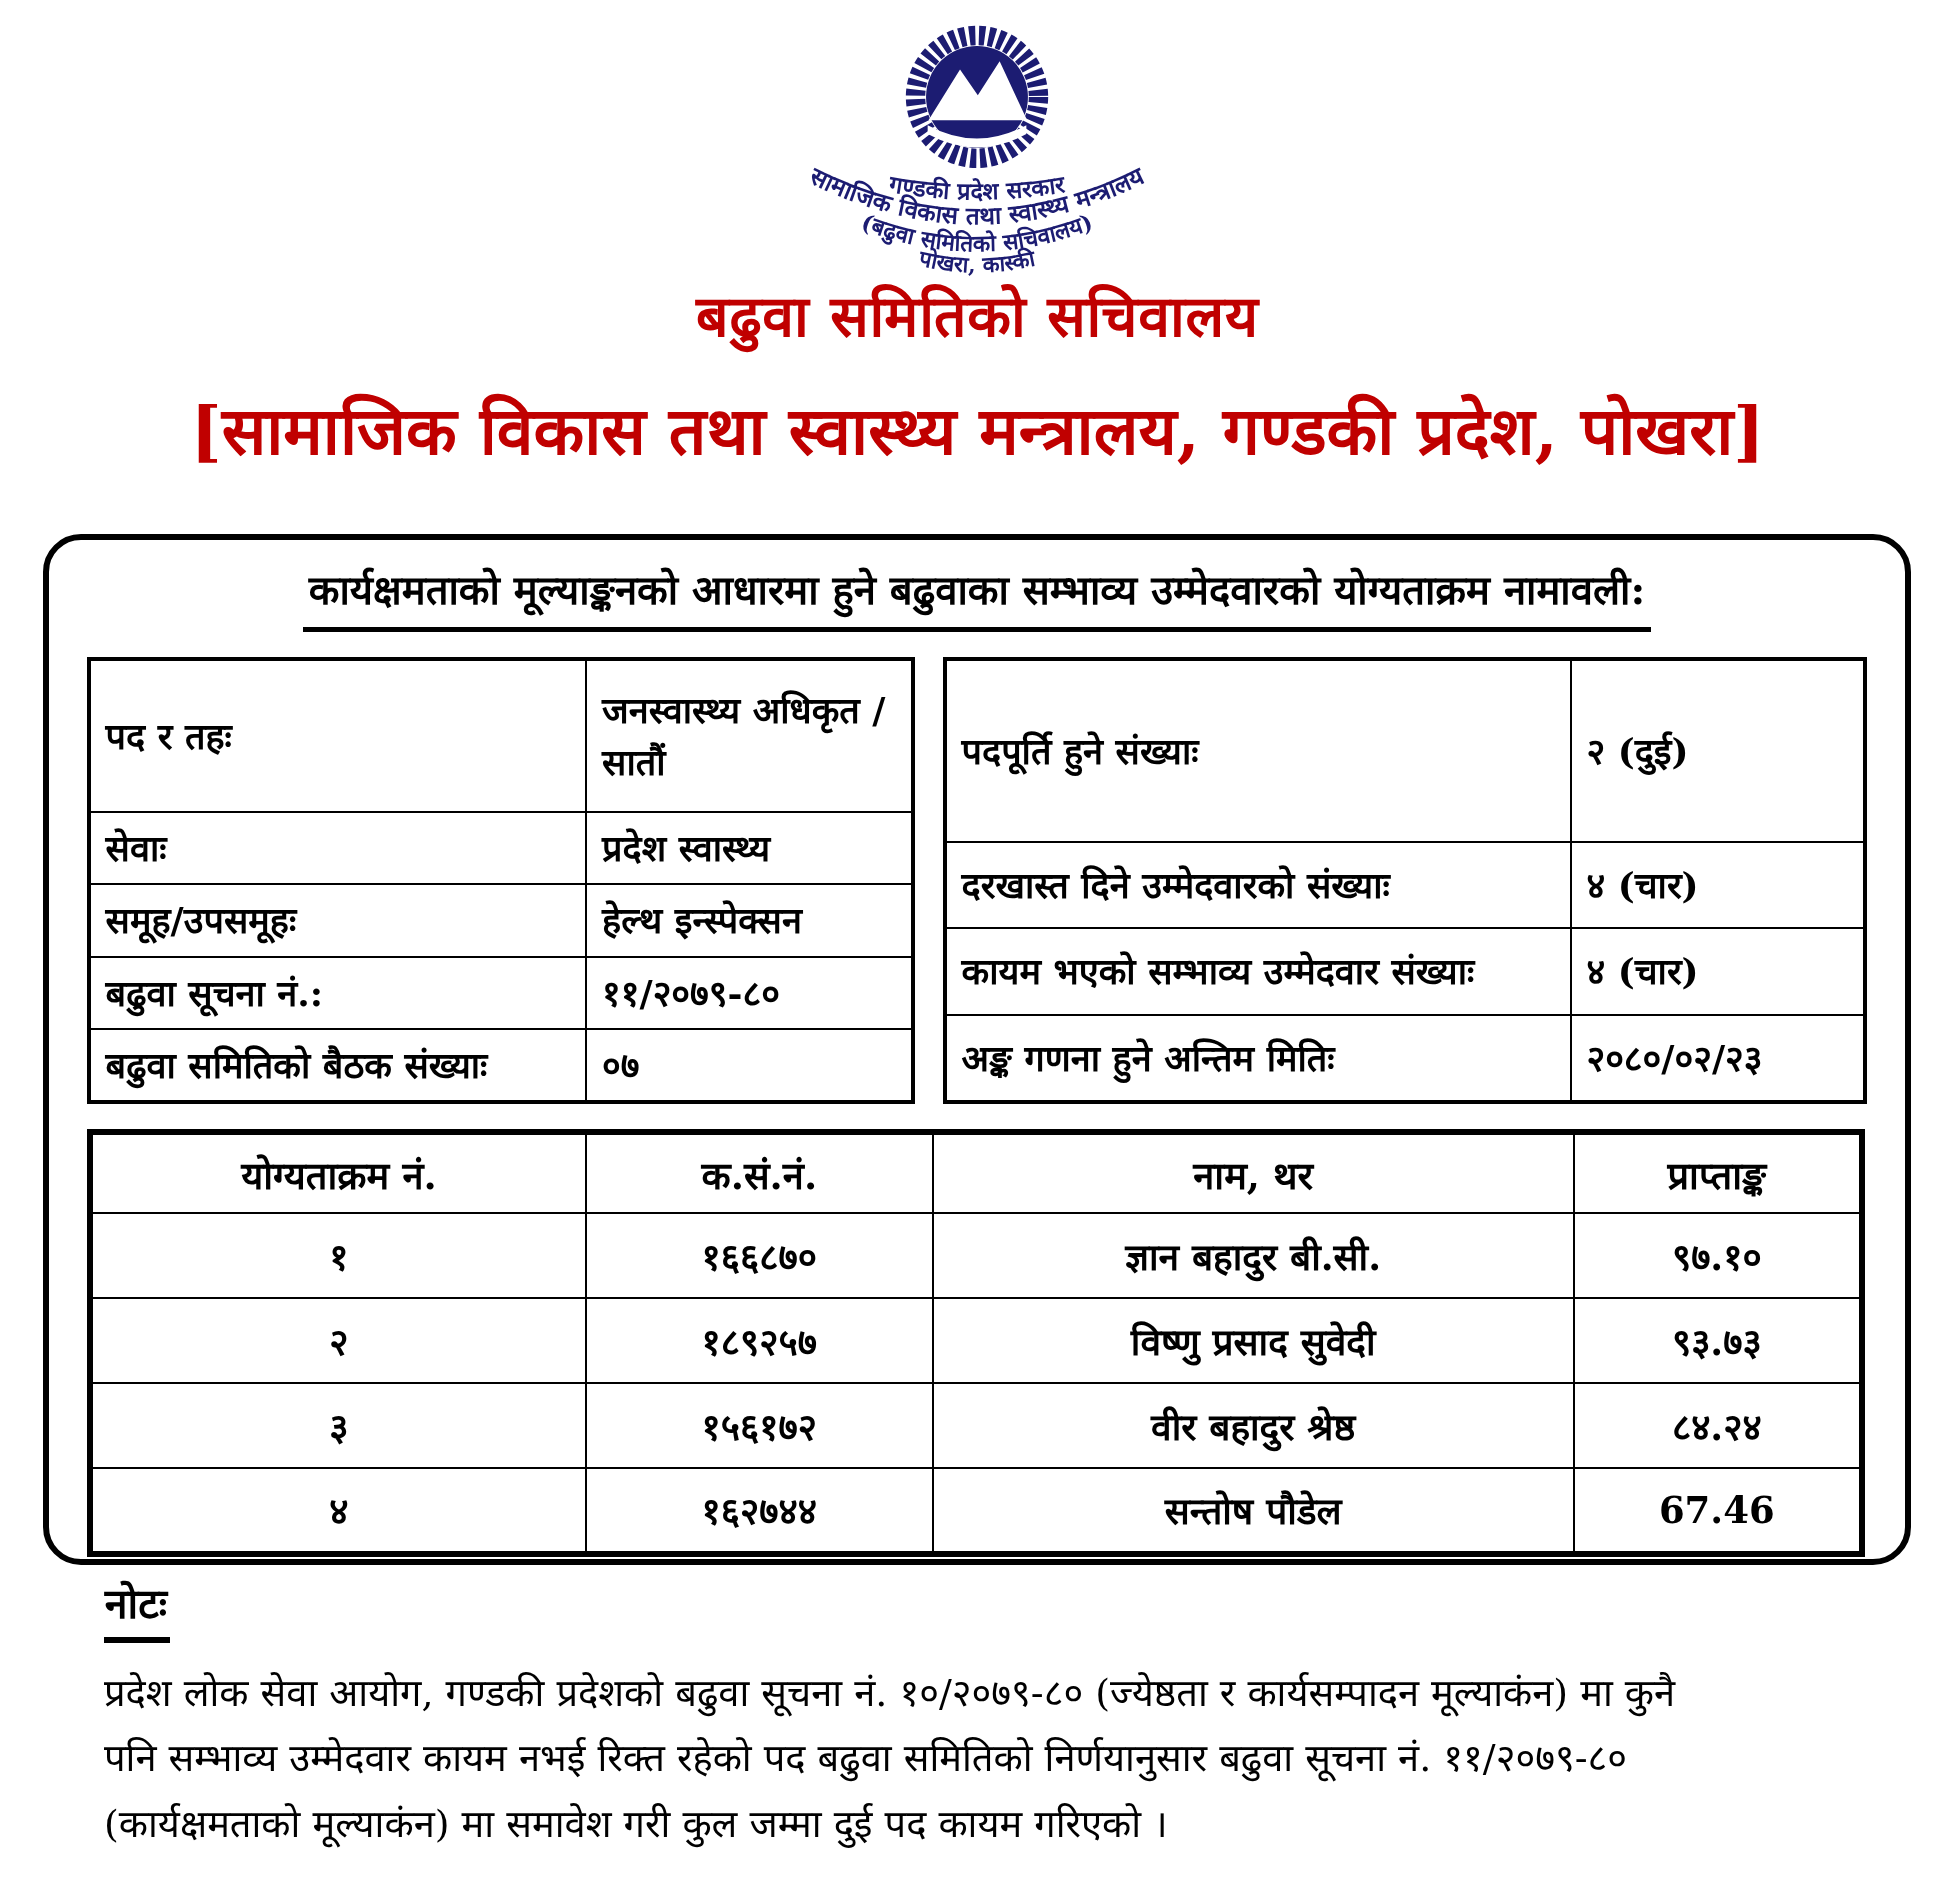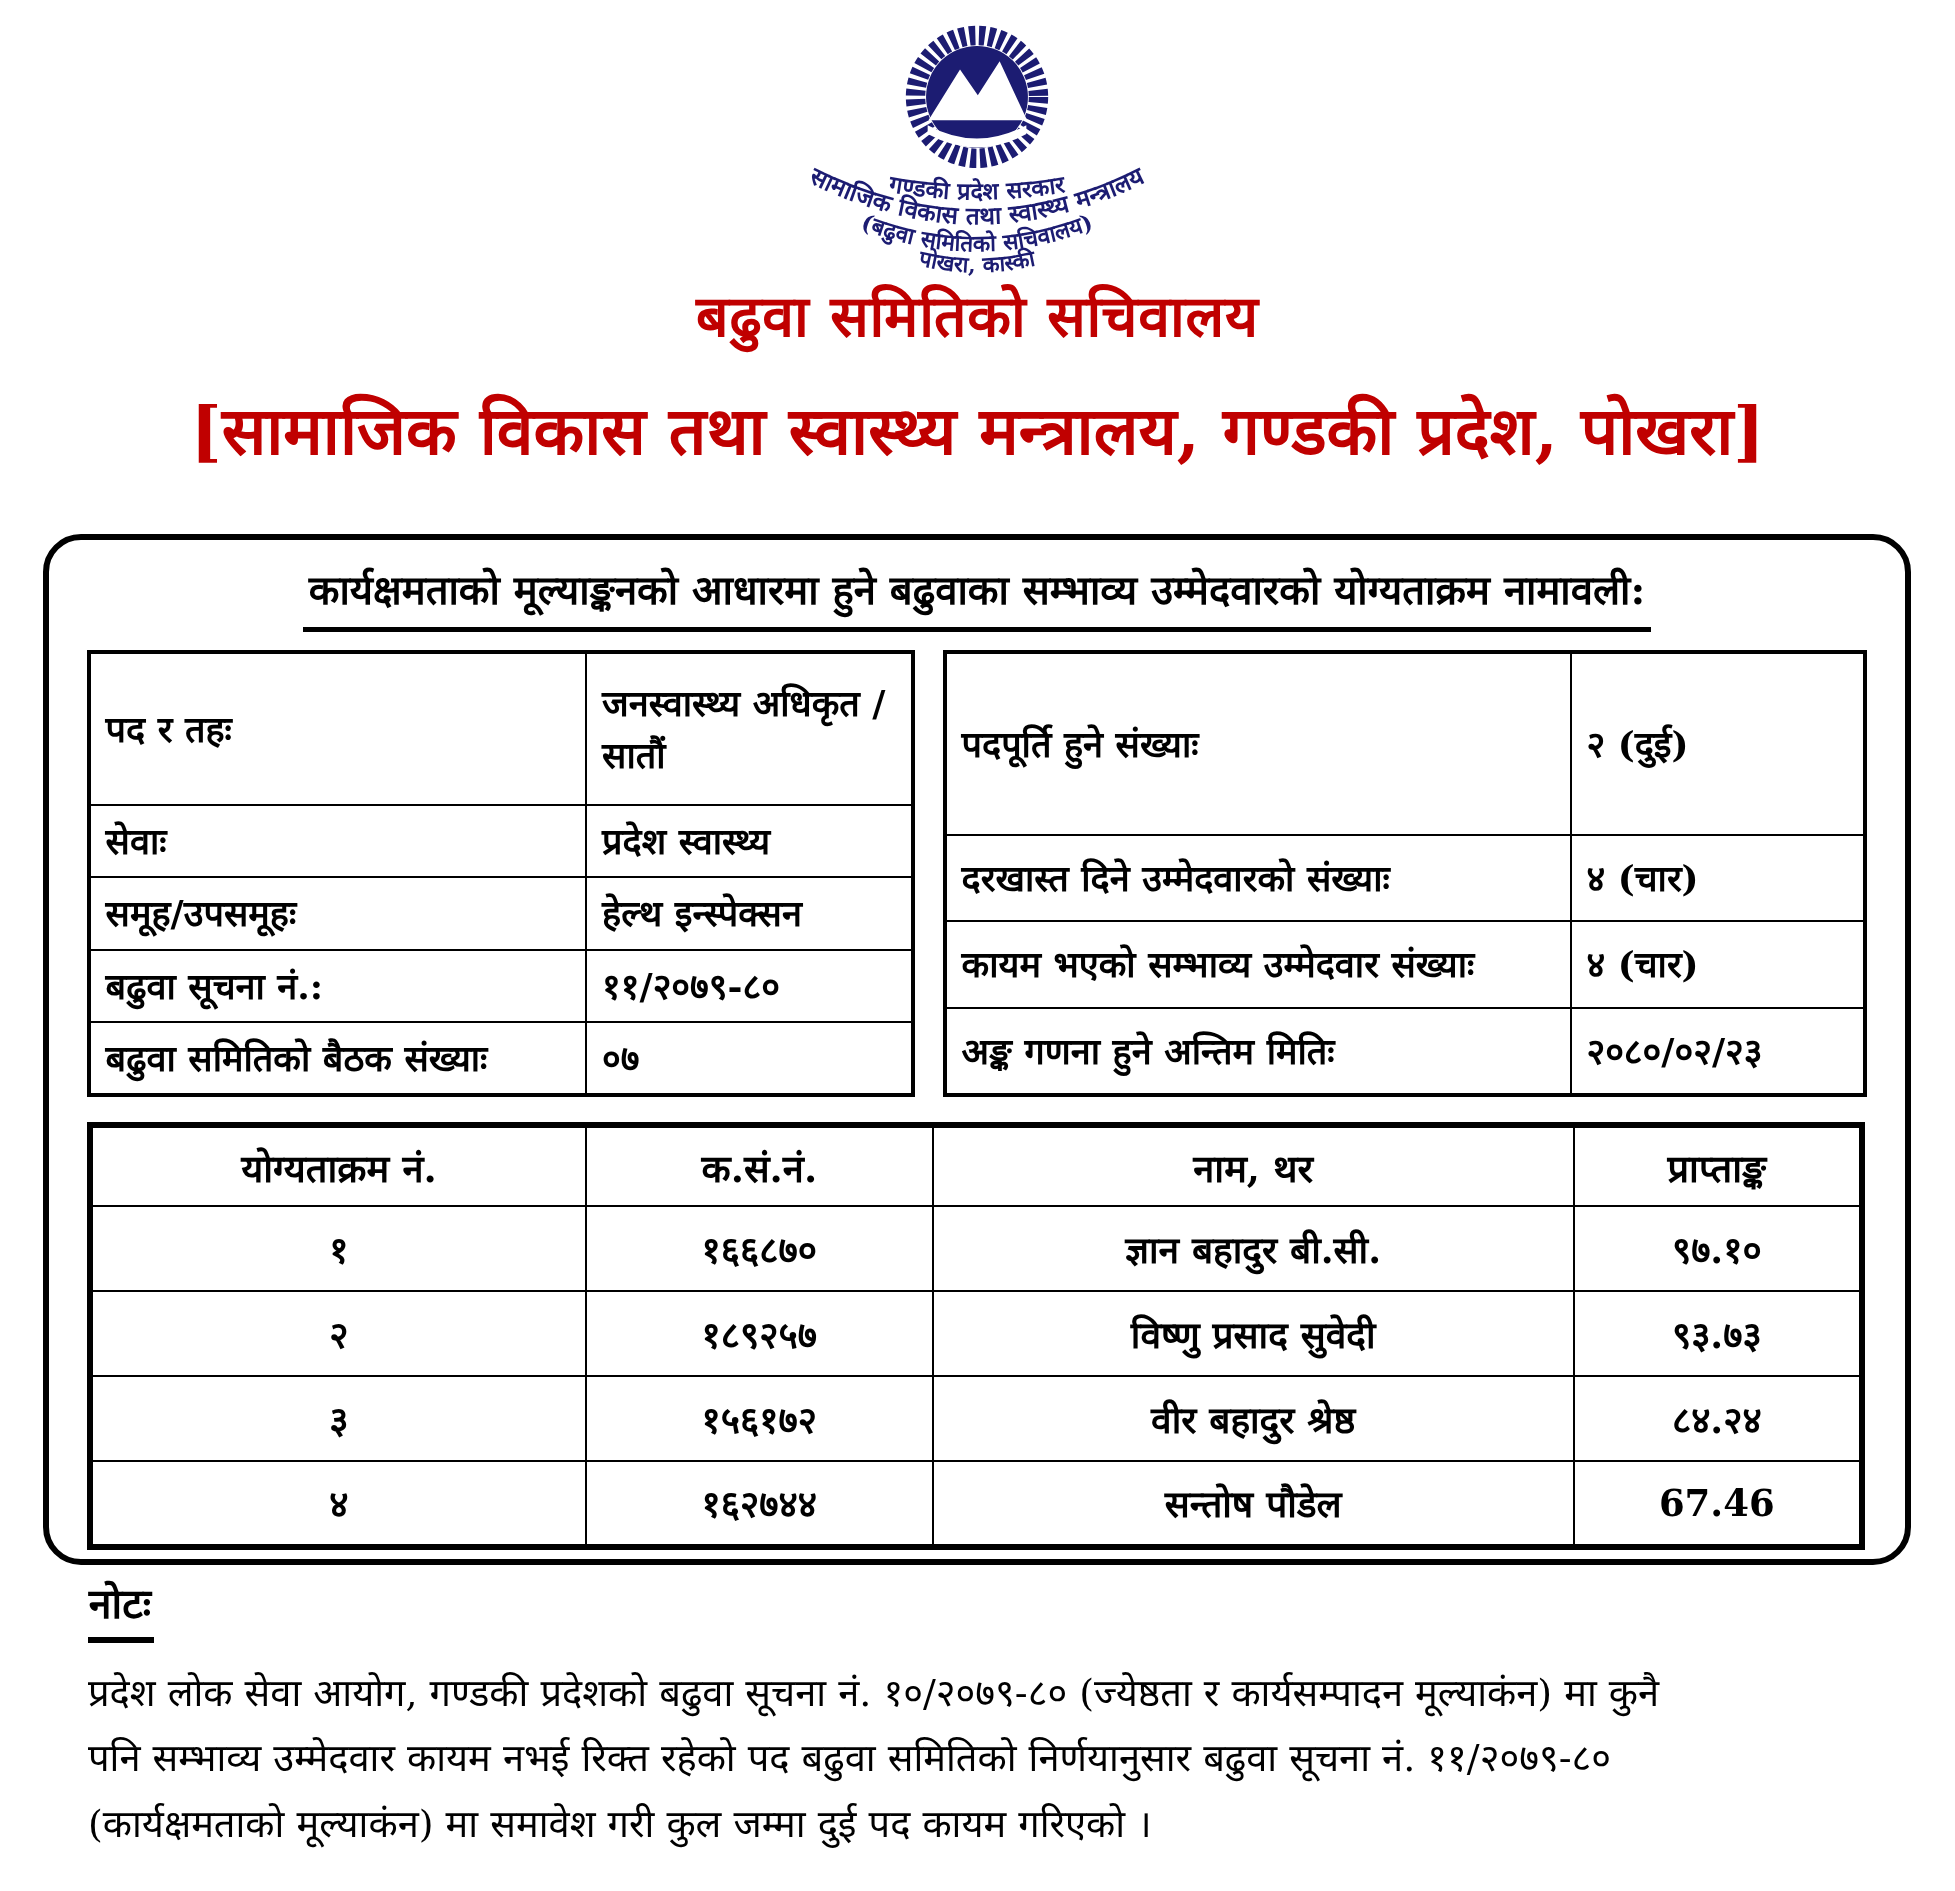--- a/index.html
+++ b/index.html
@@ -31,21 +31,21 @@
     background:#fff;
   }
   .box-heading-wrap{text-align:center;margin-top:21px;}
   .box-heading{
     display:inline-block;font-size:40px;font-weight:bold;
     border-bottom:5.7px solid #000;padding:0 5.7px 10.5px 5.7px;
   }
   
   .tables-row{
     display:flex;justify-content:space-between;
-    margin:18px 38px 0 38px;
+    margin:25px 38px 0 38px;
   }
   .info-table{border-collapse:collapse;border:4.5px solid #000;table-layout:fixed;}
   .info-table td{
     border:2.8px solid #000;font-size:36px;font-weight:bold;
     padding:3.2px 7.3px 3.2px 14.6px;vertical-align:middle;line-height:1.45;
     overflow:hidden;
   }
   .t-left{width:828px;}
   .t-left td.c1{width:61%;}
   .t-left td.c2{width:39%;}
@@ -63,21 +63,21 @@
     border:2.8px solid #000;text-align:center;vertical-align:middle;
     font-weight:bold;padding:2.4px 4px;
   }
   .cand-table th{font-size:38px;height:72px;}
   .cand-table td{font-size:37px;height:78px;}
   .cand-c1{width:28%;}
   .cand-c2{width:19.5%;}
   .cand-c3{width:36.5%;}
   .cand-c4{width:16%;}
   
-  .note{position:absolute;left:88px;top:1574px;width:1790px;}
+  .note{position:absolute;left:104px;top:1574px;width:1790px;}
   .note-label{
     display:inline-block;font-size:41px;font-weight:bold;
     border-bottom:6px solid #000;padding:0 2.4px 6.5px 0.8px;
   }
   .note-lines{margin-top:18.6px;font-size:38px;line-height:1.72;}
   .note-line{white-space:nowrap;}
 </style>
 </head>
 <body>
 

